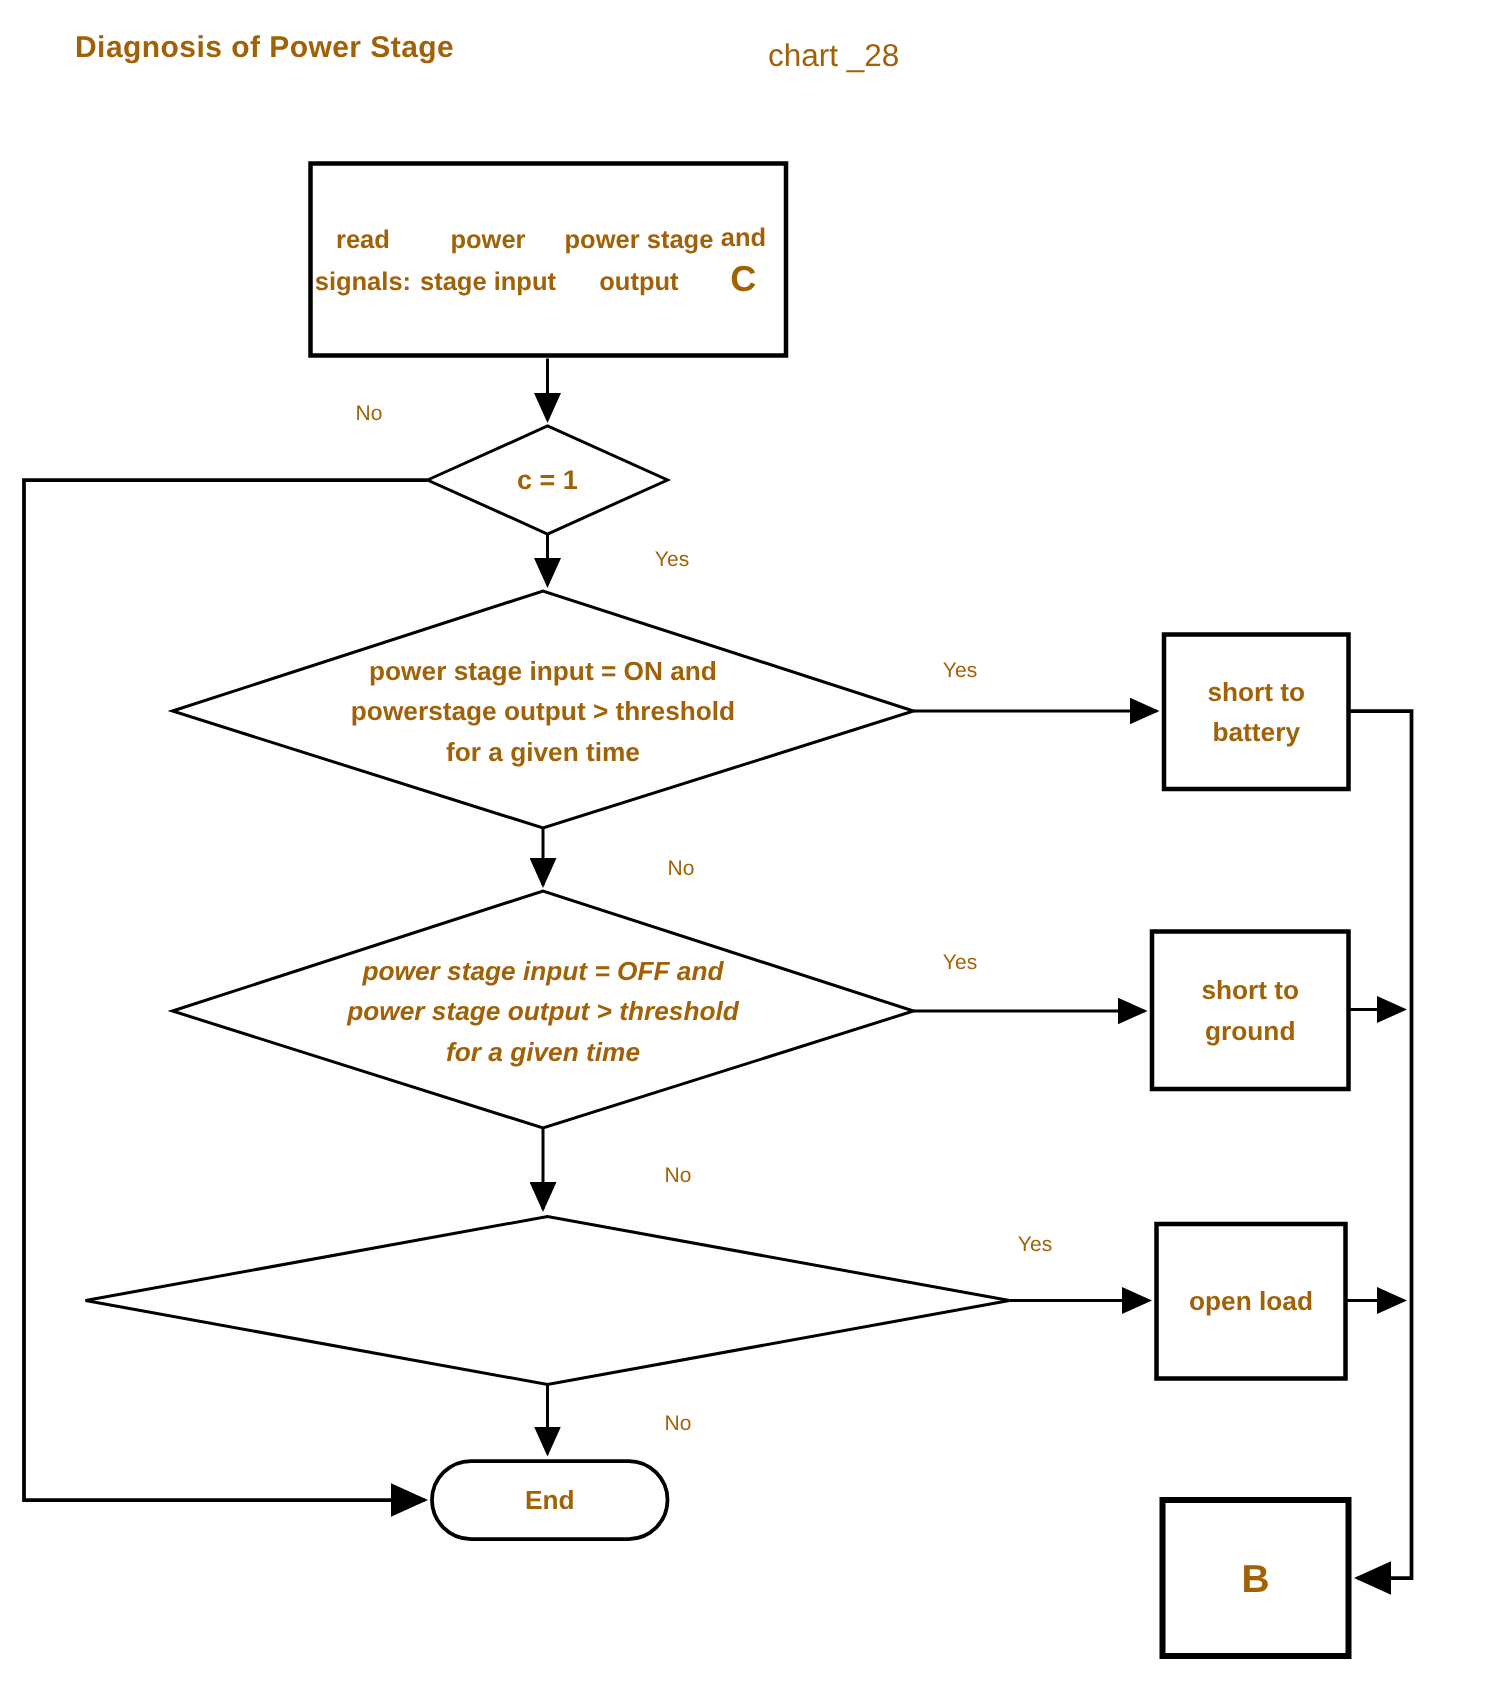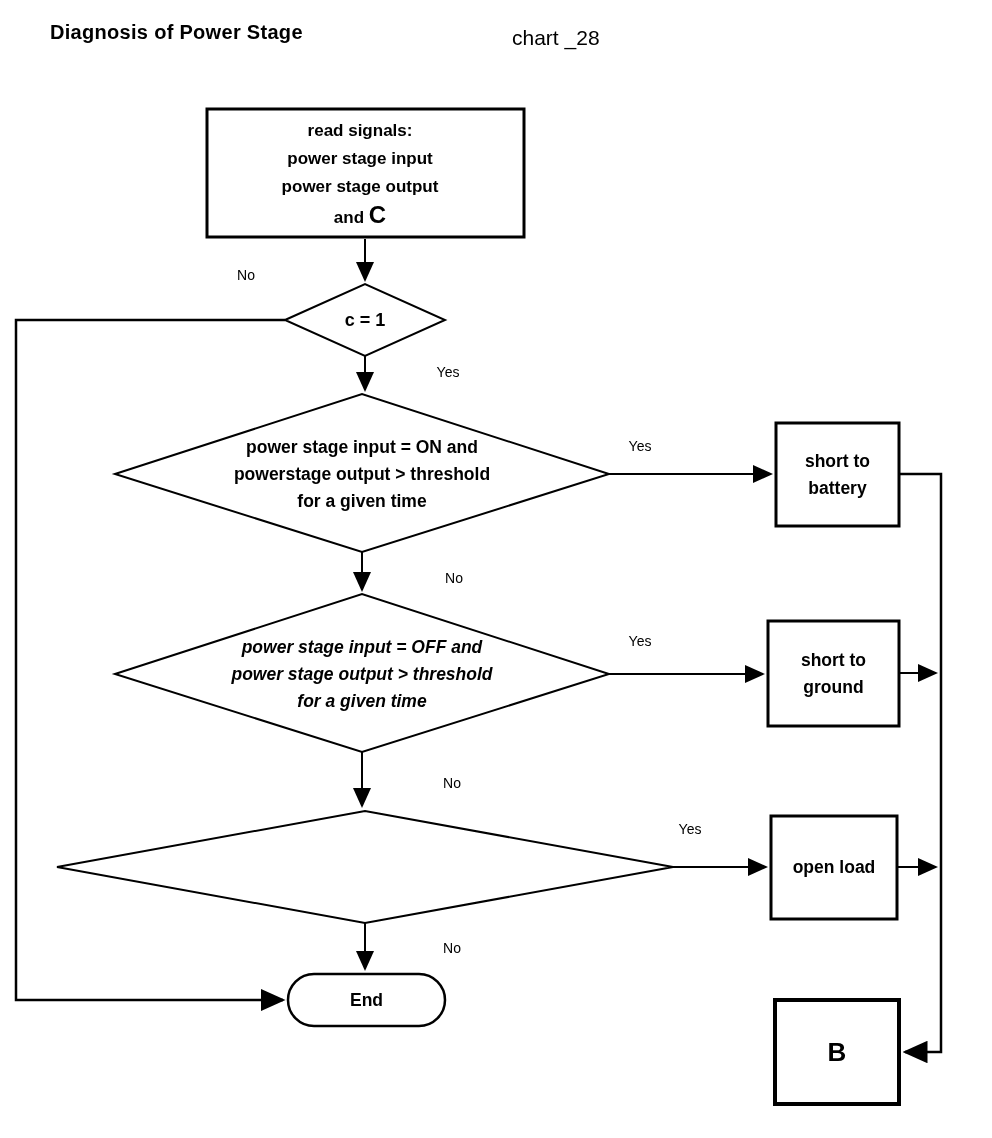--- a/index.html
+++ b/index.html
@@ -2,21 +2,21 @@
 <html><head>
 <meta charset="utf-8">
 <style>
   html, body { margin: 0; padding: 0; background: #ffffff; }
   .stage {
     position: relative;
     width: 992px;
     height: 1138px;
     background: #ffffff;
     font-family: "Liberation Sans", sans-serif;
-    color: #000000;
+    color: #a16207;
     overflow: hidden;
   }
   .stage svg { position: absolute; left: 0; top: 0; }
   .lbl {
     position: absolute;
     display: flex;
     align-items: center;
     justify-content: center;
     text-align: center;
     font-weight: bold;
@@ -35,21 +35,21 @@
     left: 512px; top: 26px;
     font-size: 21px;
     font-weight: normal;
   }
   .node-text { font-size: 17.5px; }
   .read-box {
     position: absolute;
     left: 207px; top: 112px;
     width: 306px; height: 124px;
     display: flex;
-    flex-direction: column;
+    flex-direction: row;
     align-items: center;
     justify-content: center;
     text-align: center;
     font-weight: bold;
     font-size: 17px;
     line-height: 28px;
   }
   .read-box .bigvar { font-size: 24px; line-height: 28px; }
   .edge-lbl {
     position: absolute;

